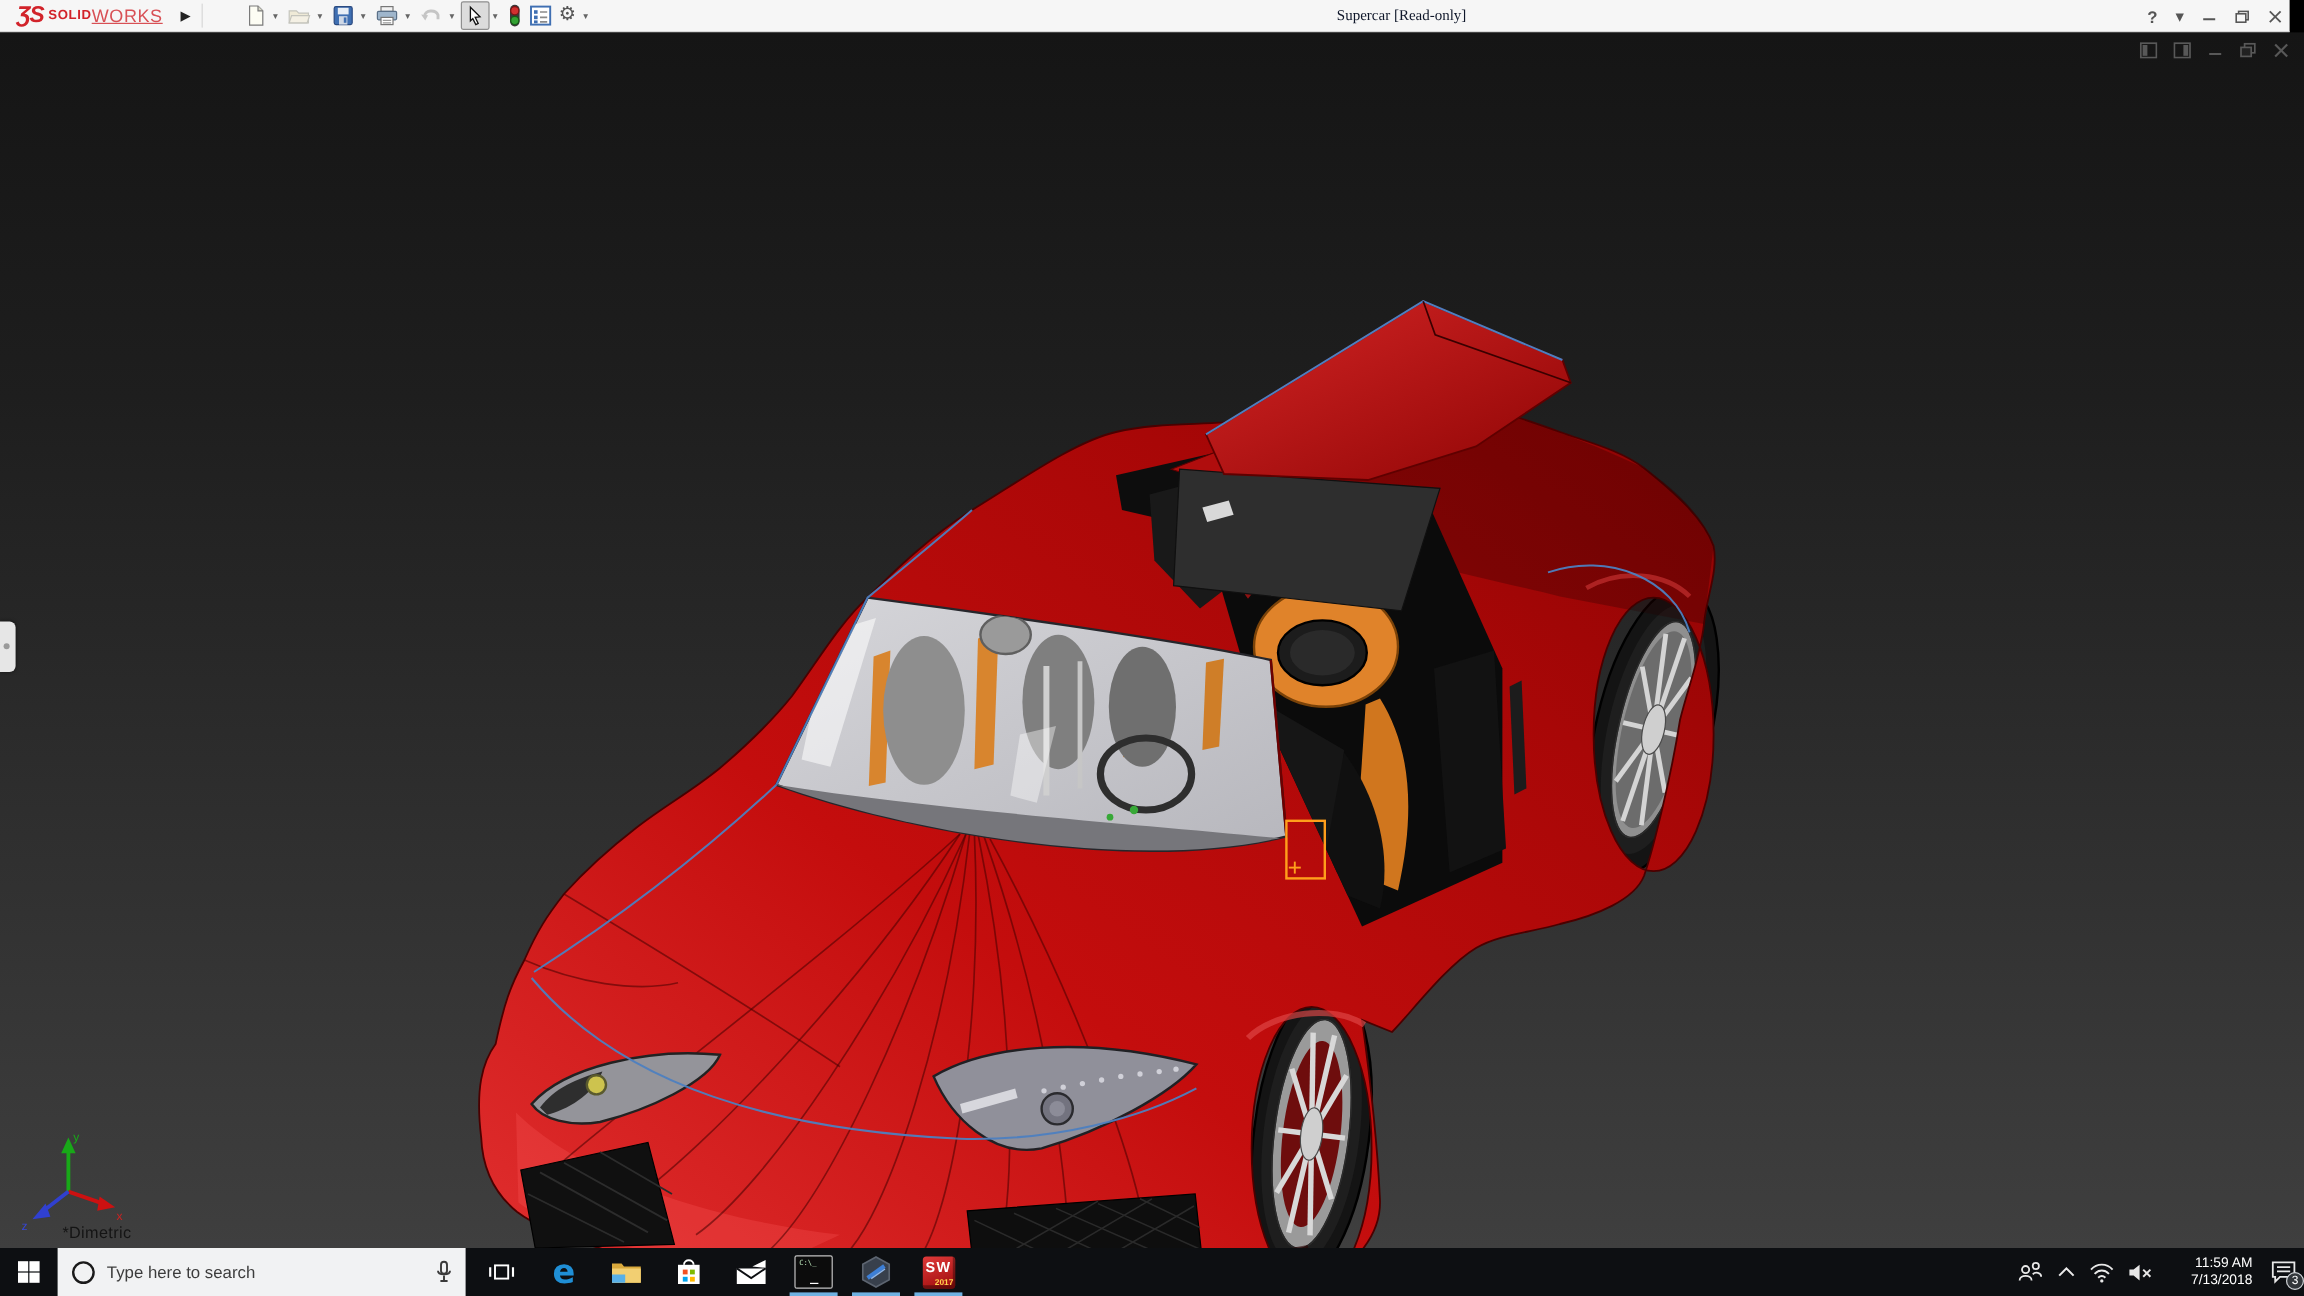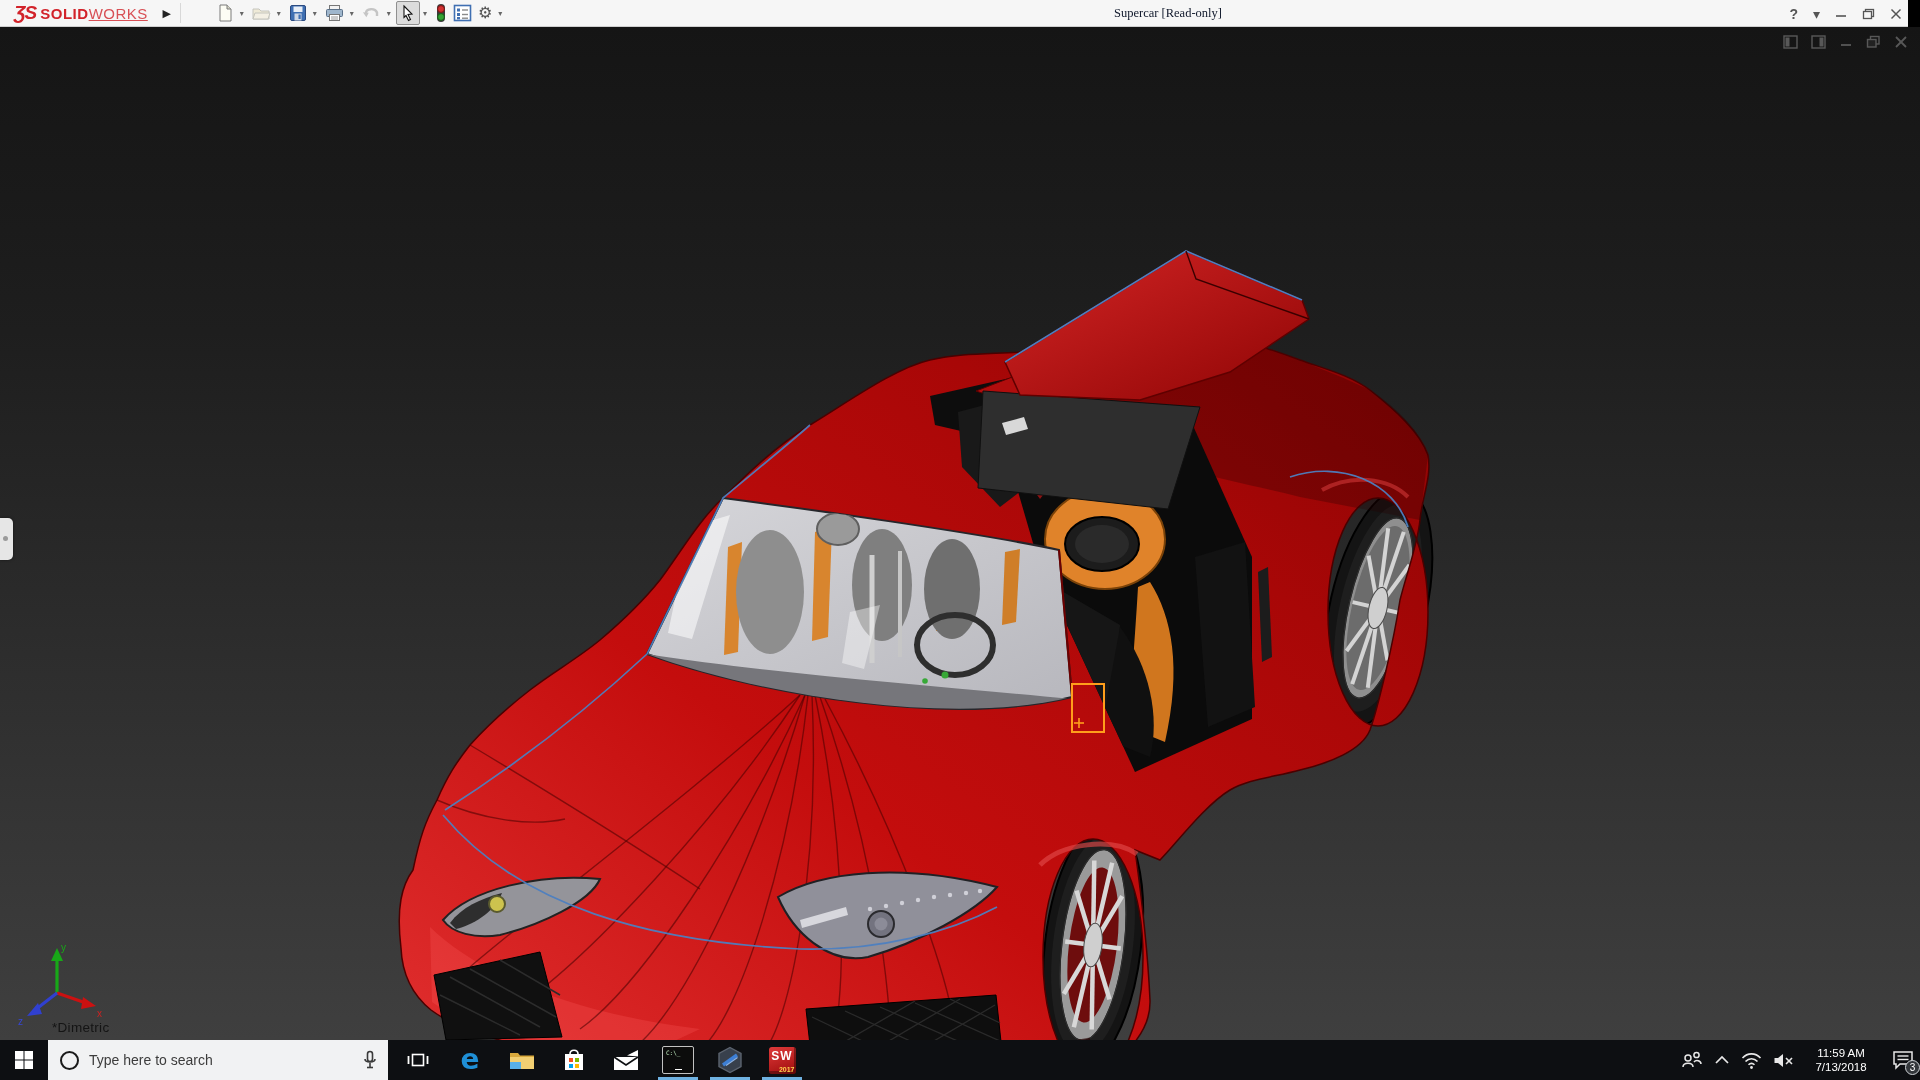--- a/index.html
+++ b/index.html
@@ -1,21 +1,21 @@
 <!DOCTYPE html>
 <html><head>
 <meta charset="utf-8">
 <style>
   html,body{margin:0;padding:0;width:1920px;height:1080px;overflow:hidden;
     font-family:"Liberation Sans","DejaVu Sans",sans-serif;background:#000;}
   .titlebar{position:absolute;top:0;left:0;width:1908px;height:27px;background:#f6f6f6;
     border-bottom:1px solid #cfcfcf;display:flex;align-items:center;box-sizing:border-box;}
   .logo{display:flex;align-items:center;margin-left:14px;user-select:none;}
   .logo .mark{color:#d2232a;font-weight:bold;font-style:italic;font-size:19px;letter-spacing:-1px;margin-right:4px;}
-  .logo .solid{color:#d2232a;font-weight:bold;font-size:15px;letter-spacing:.5px;}
+  .logo .solid{color:#d2232a;font-weight:bold;font-size:11px;letter-spacing:.5px;}
   .logo .works{color:#d85055;font-weight:normal;font-size:15px;letter-spacing:.5px;text-decoration:underline;}
   .flyout{margin-left:10px;font-size:11px;color:#222;width:18px;text-align:center;cursor:pointer;}
   .tb-sep{width:1px;height:20px;background:#d8d8d8;margin:0 8px 0 4px;}
   .toolbar{display:flex;align-items:center;margin-left:24px;}
   .tb-btn{height:22px;display:flex;align-items:center;padding:0 2px;border:1px solid transparent;border-radius:2px;}
   .tb-btn svg{display:block;}
   .tb-btn.active{background:#dcdcdc;border:1px solid #8f8f8f;}
   .tb-btn.disabled{opacity:.45;}
   .caret{font-size:8px;color:#666;margin:0 5px 0 3px;}
   .gear-glyph{font-size:16px;color:#555;line-height:1;}
@@ -36,21 +36,21 @@
   .start-btn{width:48px;display:flex;align-items:center;justify-content:center;}
   .searchbox{width:340px;background:#f1f2f3;display:flex;align-items:center;}
   .searchbox .ring{width:19px;height:19px;border:2.5px solid #1a1a1a;border-radius:50%;margin:0 10px 0 12px;box-sizing:border-box;}
   .searchbox .stext{font-size:14px;color:#3c3c3c;flex:1;}
   .searchbox .mic{margin-right:10px;}
   .apps{display:flex;align-items:stretch;margin-left:4px;}
   .app-btn{width:52px;display:flex;align-items:center;justify-content:center;position:relative;}
   .app-btn .runline{position:absolute;bottom:0;left:6px;right:6px;height:3px;background:#6fb2e2;}
   .tray{position:absolute;right:2px;top:0;height:40px;display:flex;align-items:center;gap:11px;}
   .tray svg{display:block;}
-  .clock{width:72px;text-align:center;color:#fff;font-size:11.5px;line-height:14px;}
+  .clock{width:72px;text-align:right;color:#fff;font-size:11.5px;line-height:14px;}
   .action{position:relative;width:30px;height:40px;display:flex;align-items:center;justify-content:center;}
   .badge{position:absolute;right:-2px;bottom:5px;width:15px;height:15px;border-radius:50%;background:#33373b;
     border:1px solid #cfd3d7;color:#fff;font-size:10px;display:flex;align-items:center;justify-content:center;box-sizing:border-box;}
   .cmd-glyph{position:absolute;left:3px;top:2px;font-family:"DejaVu Sans Mono","Liberation Mono",monospace;
     font-size:6px;color:#b9e4b9;letter-spacing:0;}
   .sw-letters{position:absolute;left:0;top:2px;width:100%;text-align:center;color:#fff;font-weight:bold;font-size:12px;letter-spacing:1px;}
   .sw-year{position:absolute;right:1px;bottom:1px;color:#ffd34d;font-size:7px;font-weight:bold;}
 </style>
 </head>
 <body>

